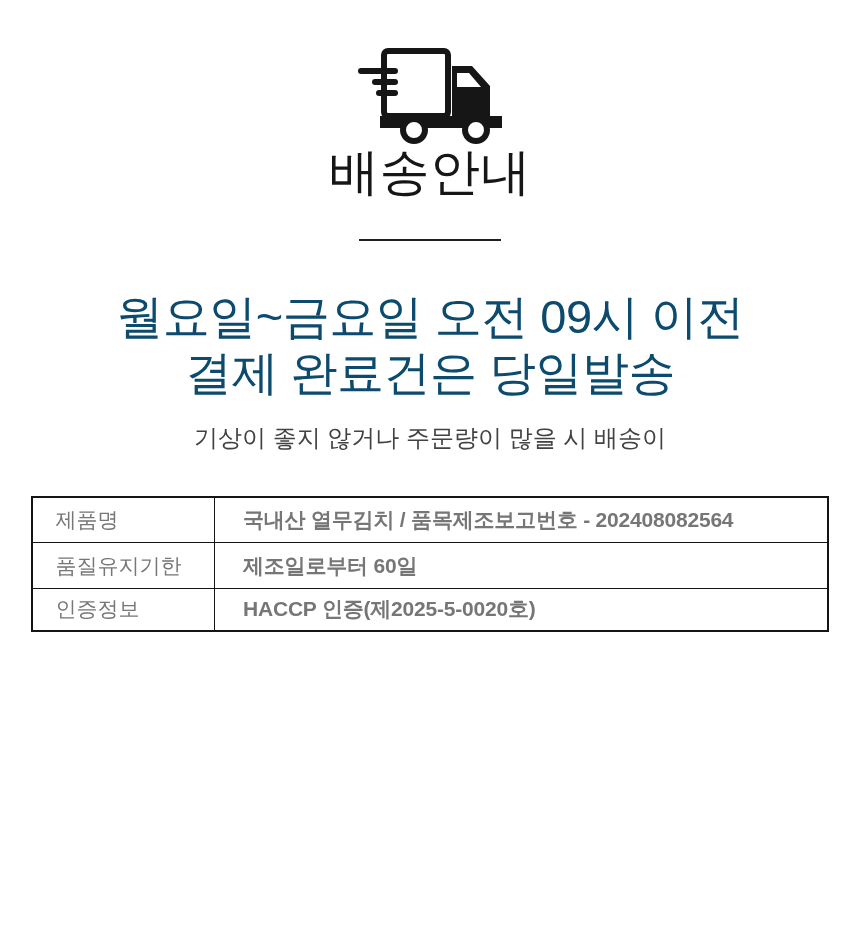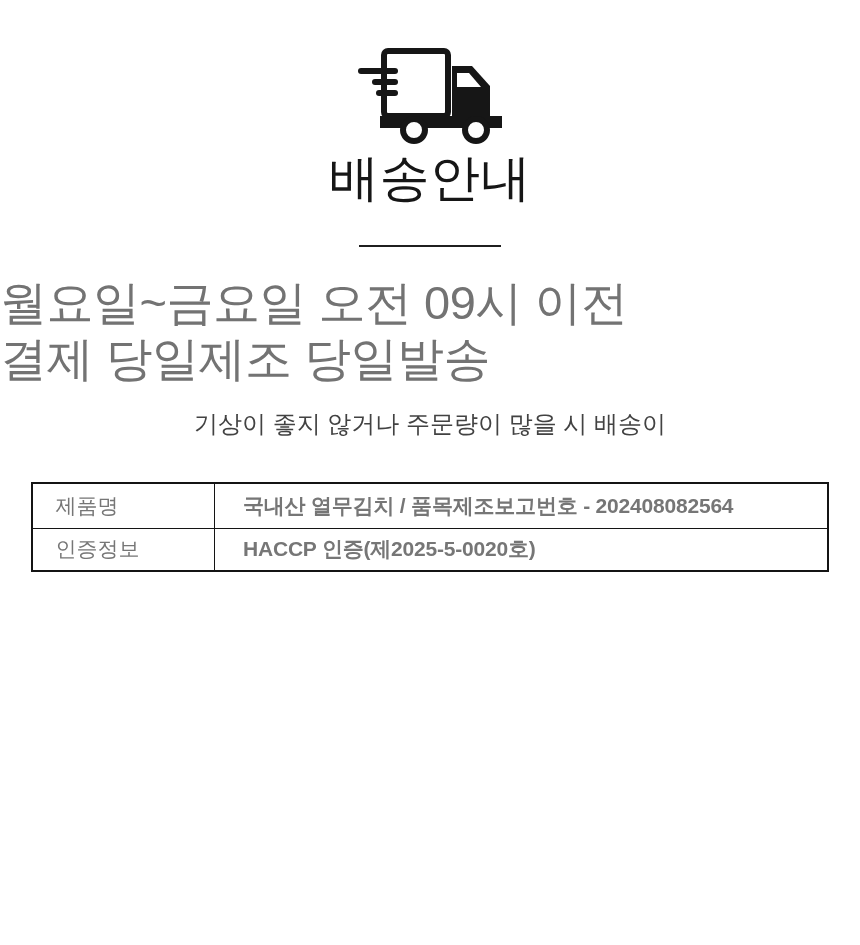--- a/index.html
+++ b/index.html
@@ -8,42 +8,42 @@
     width: 860px; height: 945px;
     background: #ffffff;
     font-family: "Liberation Sans", "DejaVu Sans", sans-serif;
     overflow: hidden;
   }
 
   
   .hero { text-align: center; padding-top: 48px; }
   .truck-wrap svg { display: block; margin: 0 auto; }
   .hero-title {
-    margin: 8px 0 0;
+    margin: 2px 0 0;
     font-size: 50px;
     font-weight: 500;
     letter-spacing: 0.5px;
     color: #161616;
     line-height: 1.05;
   }
   .title-divider {
     width: 142px; height: 2px;
     background: #1f1f1f;
     margin: 40px auto 0;
   }
 
   
   .headline {
-    margin: 28px 0 0;
-    text-align: left;
+    margin: 48px 0 0;
+    text-align: center;
     font-size: 47px;
     line-height: 56px;
     font-weight: 400;
     letter-spacing: -0.5px;
-    color: #737373;
+    color: #0c4a6e;
   }
   .subtext {
     margin: 20px 16px 0;
     text-align: center;
     font-size: 24px;
     line-height: 33px;
     font-weight: 400;
     color: #424242;
   }
 
@@ -102,39 +102,43 @@
         <circle cx="58" cy="82" r="11" fill="#ffffff" stroke="#161616" stroke-width="6"></circle>
         <circle cx="120" cy="82" r="11" fill="#ffffff" stroke="#161616" stroke-width="6"></circle>
       </svg>
     </div>
     <h1 class="hero-title">배송안내</h1>
     <div class="title-divider"></div>
   </div>
 
   <div class="headline">
     <div>월요일~금요일 오전 09시 이전</div>
-    <div>결제 당일제조 당일발송</div>
+    <div>결제 완료건은 당일발송</div>
   </div>
 
   <div class="subtext">
     <div>기상이 좋지 않거나 주문량이 많을 시 배송이</div>
   </div>
 
   <table class="product">
     <colgroup>
       <col style="width:182px">
         <col style="width:228px">
         <col style="width:109px">
         <col style="width:276px">
     </colgroup>
     <tbody>
       <tr class="r-a">
         <td class="lbl">제품명</td>
         <td class="val" colspan="3">국내산 열무김치 / 품목제조보고번호 - 202408082564</td>
       </tr>
+      <tr class="r-a">
+        <td class="lbl">품질유지기한</td>
+        <td class="val" colspan="3">제조일로부터 60일</td>
+      </tr>
       <tr class="r-b">
         <td class="lbl">인증정보</td>
         <td class="val" colspan="3">HACCP 인증(제2025-5-0020호)</td>
       </tr>
     </tbody>
   </table>
 
 </div>
 
 </body></html>

